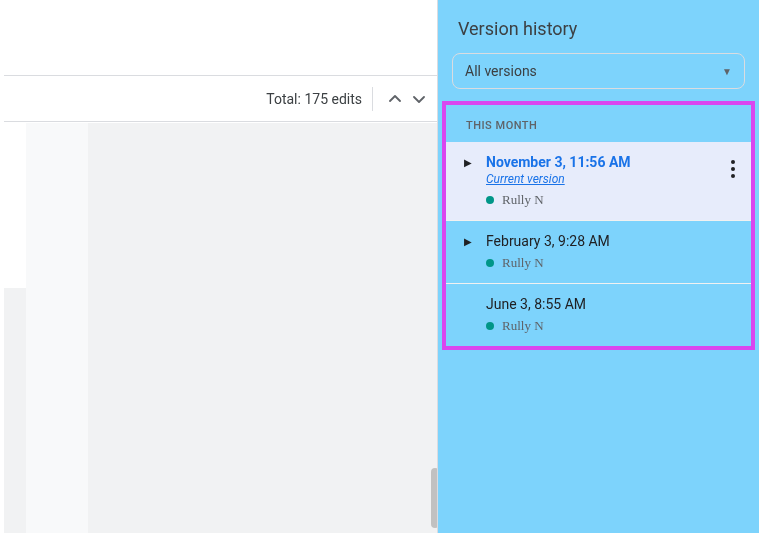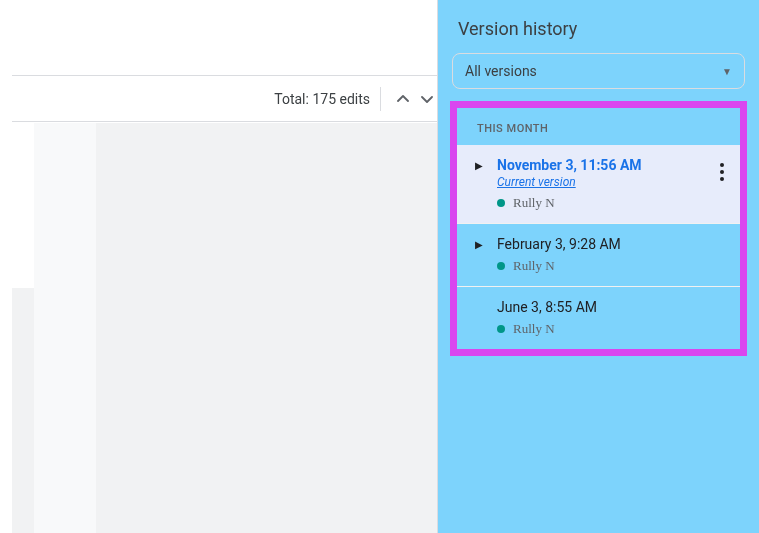--- a/index.html
+++ b/index.html
@@ -1,39 +1,39 @@
 <!DOCTYPE html>
 <html><head>
 <meta charset="utf-8">
 <style>
 * { box-sizing: border-box; margin: 0; padding: 0; }
 body { font-family: "Google Sans", Roboto, Arial, sans-serif; color: #202124; background: #fff; width: 759px; height: 533px; overflow: hidden; position: relative; }
 
 
-.left-pane { position: absolute; left: 12px; top: 0; width: 437px; height: 515px; }
+.left-pane { position: absolute; left: 4px; top: 0; width: 437px; height: 515px; }
 .top-whitespace { height: 76px; background: #fff; border-bottom: 1px solid #dadce0; }
 .info-bar { height: 46px; display: flex; align-items: center; justify-content: flex-end; padding-right: 10px; border-bottom: 1px solid #dadce0; font-size: 14px; color: #3c4043; }
 .info-bar .divider { width: 1px; height: 24px; background: #dadce0; margin: 0 10px; }
 .nav-arrow { width: 24px; height: 24px; display: flex; align-items: center; justify-content: center; color: #5f6368; cursor: pointer; }
 .left-content { position: absolute; top: 123px; left: 0; width: 437px; height: 410px; background: #f1f2f3; }
 .white-strip { position: absolute; left: 0; top: 0; width: 22px; height: 165px; background: #fff; border-right: 0; }
 .gray-strip { position: absolute; left: 22px; top: 0; width: 62px; height: 410px; background: #f8f9fa; }
 .doc-area { position: absolute; left: 84px; top: 0; right: 10px; bottom: 0; background: #f1f2f3; }
 .scrollbar { position: absolute; right: 2px; top: 345px; width: 8px; height: 60px; background: #c1c1c1; border-radius: 4px; }
 
 
 .side-panel { position: absolute; right: 0; top: 0; width: 322px; height: 533px; background: #7dd3fc; border-left: 1px solid #dadce0; }
 .panel-title { font-size: 18px; font-weight: 400; color: #3c4043; padding: 18px 0 14px 20px; }
 .dropdown { margin: 0 14px 12px 14px; border: 1px solid #dadce0; border-radius: 8px; height: 36px; display: flex; align-items: center; justify-content: space-between; padding: 0 12px 0 12px; cursor: pointer; }
 .dropdown-text { font-size: 14px; color: #3c4043; }
 .dropdown-caret { color: #5f6368; font-size: 10px; }
 
 .section-header { font-size: 11px; font-weight: 500; letter-spacing: 0.5px; color: #5f6368; padding: 14px 0 10px 20px; }
 
-.highlight-box { border: 7px solid #d946ef; margin: 12px; }
+.highlight-box { border: 4px solid #d946ef; margin: 4px; }
 
 .version-item { padding: 12px 14px 12px 18px; border-bottom: 1px solid #f1f1f1; position: relative; cursor: pointer; }
 .version-item.selected { background: #e7ecfb; }
 .version-item:last-child { border-bottom: none; }
 
 .row1 { display: flex; align-items: center; }
 .expand-arrow { width: 16px; font-size: 10px; color: #202124; margin-right: 6px; display: flex; align-items: center; }
 .expand-arrow.hidden { visibility: hidden; }
 .timestamp { font-size: 14px; color: #202124; }
 .selected .timestamp { color: #1a73e8; font-weight: 700; }

